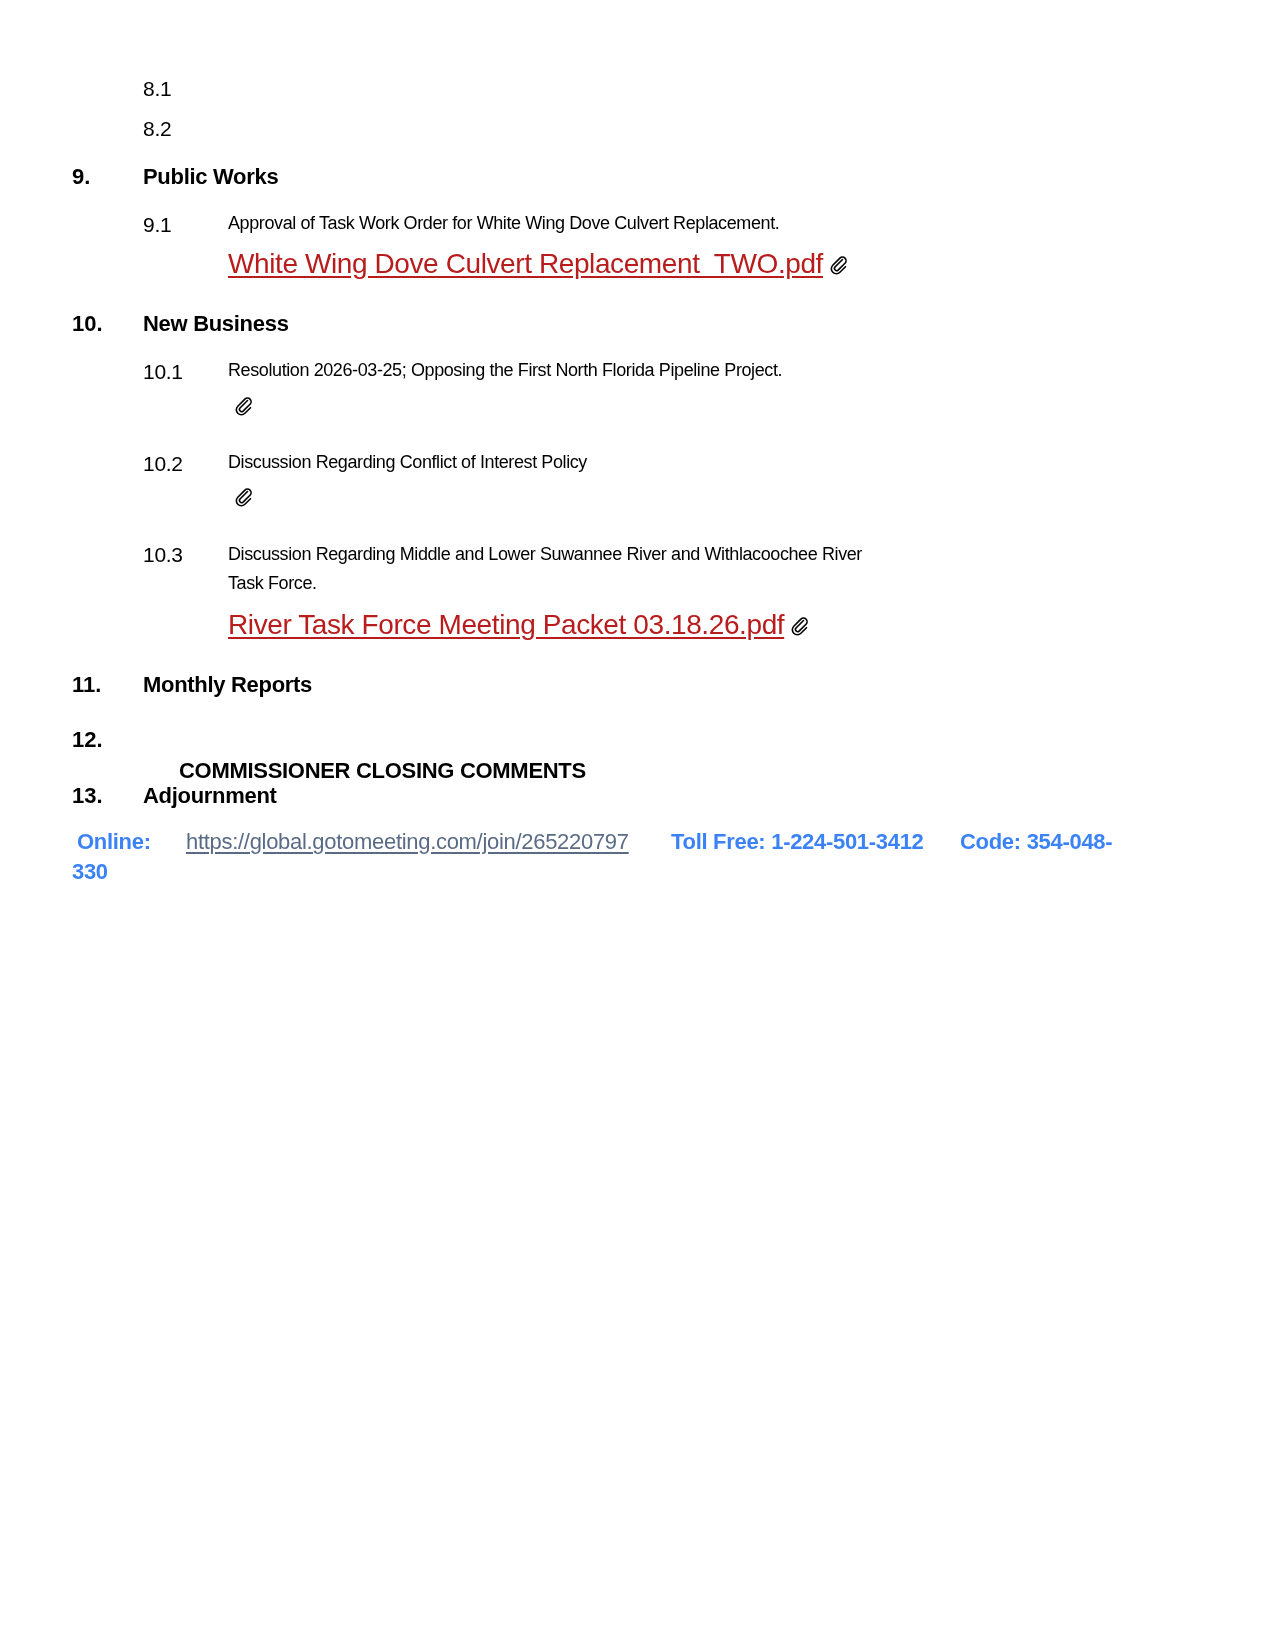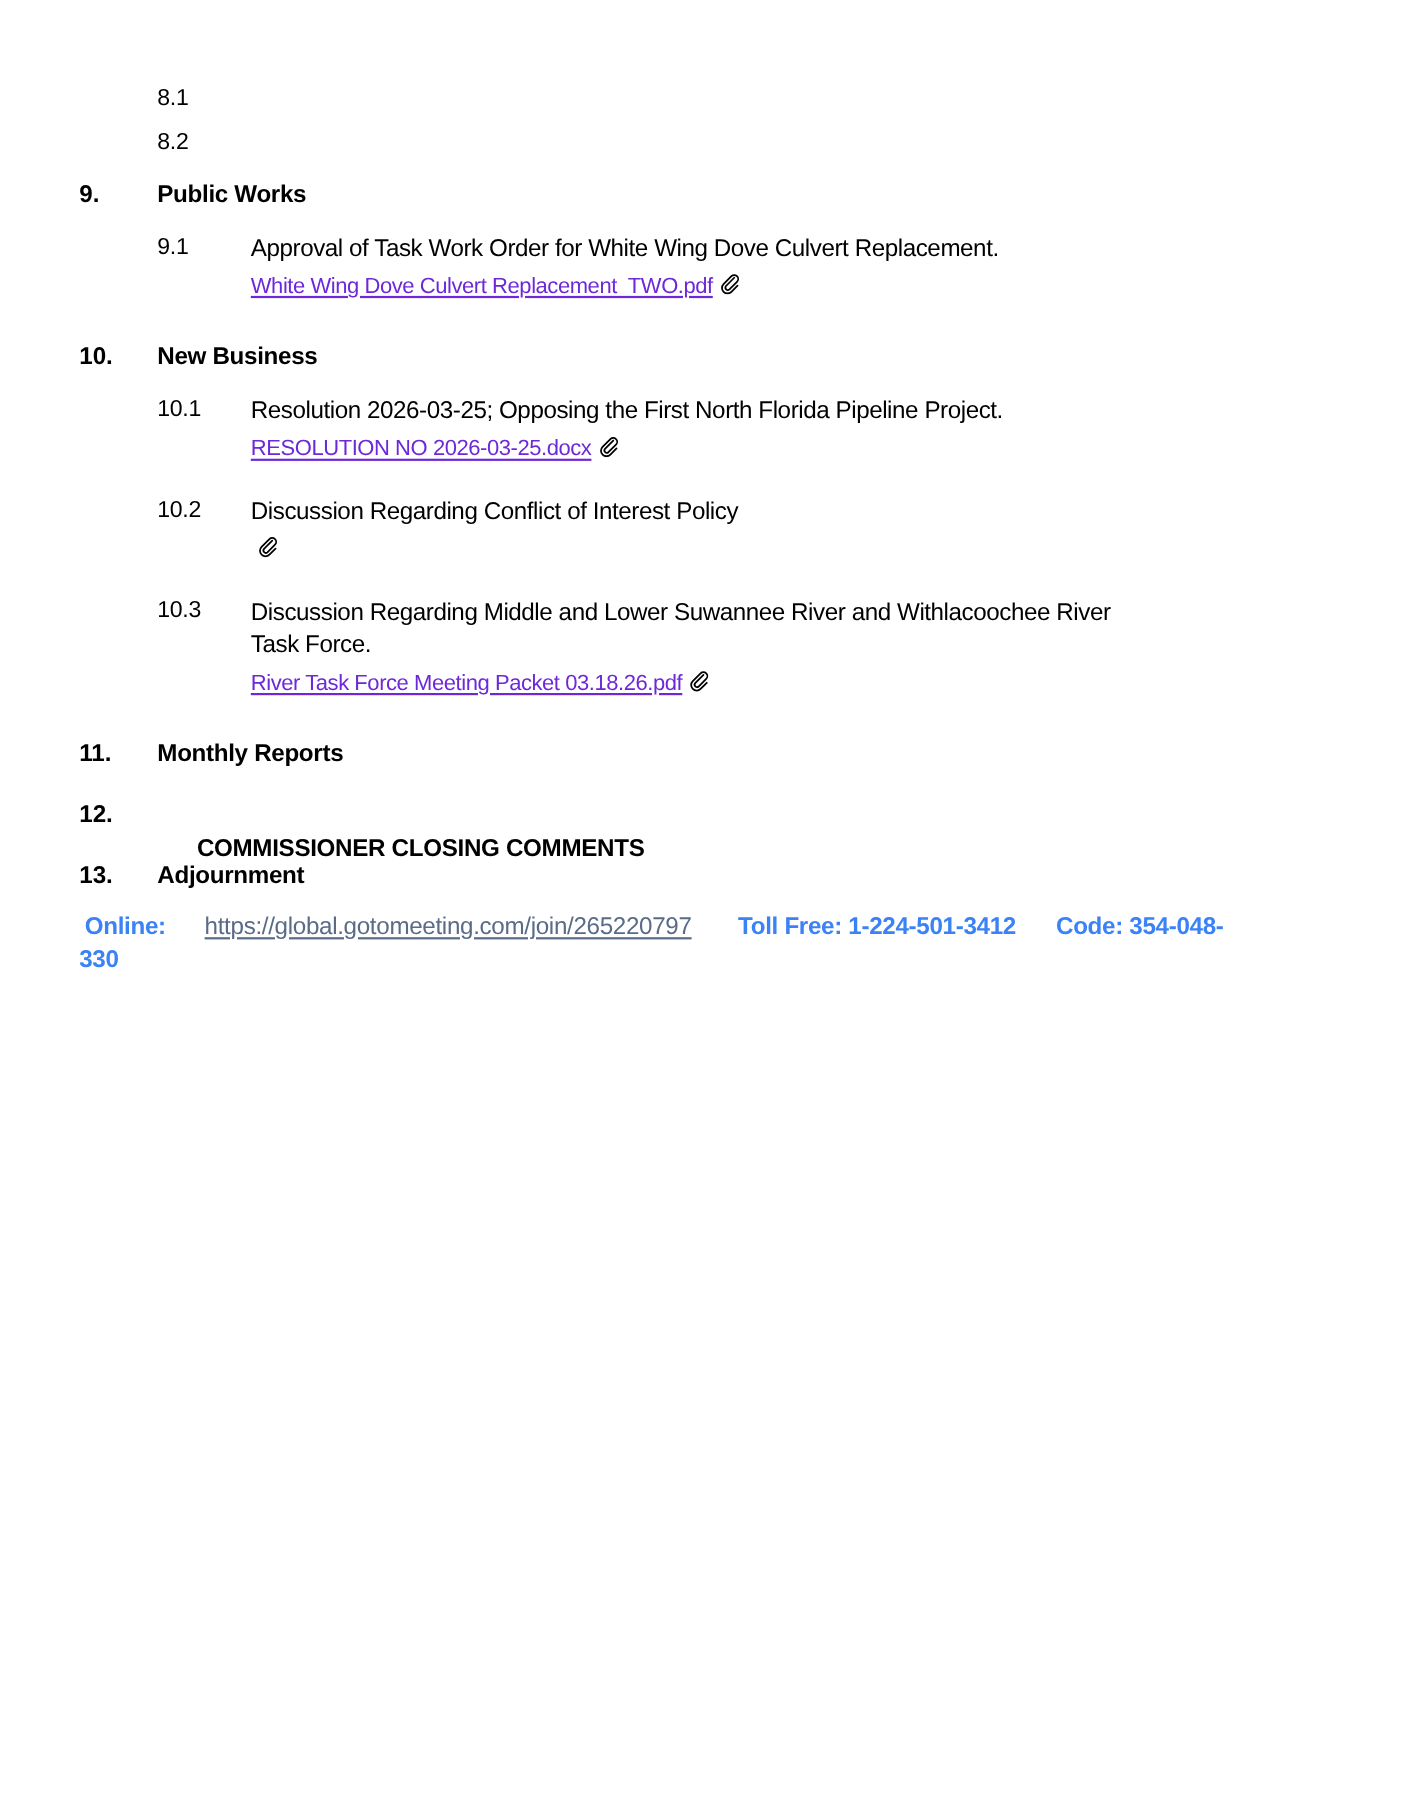--- a/index.html
+++ b/index.html
@@ -2,22 +2,22 @@
 <html><head>
 <meta charset="utf-8">
 <style>
   html, body { margin: 0; padding: 0; background: #ffffff; }
   body { width: 1275px; height: 1650px; position: relative; overflow: hidden;
          font-family: "Liberation Sans", sans-serif; color: #000; }
   .abs { position: absolute; white-space: nowrap; }
   .num { font-size: 21px; letter-spacing: -0.3px; }
   .head-num { font-size: 22px; font-weight: bold; }
   .head-title { font-size: 22px; font-weight: bold; letter-spacing: -0.3px; }
-  .item-text { font-size: 22px; letter-spacing: -0.4px; }
-  .link { font-size: 20px; color: #6d28d9; text-decoration: underline; text-underline-offset: 3px; letter-spacing: -0.4px; cursor: pointer; }
+  .item-text { font-size: 18px; letter-spacing: -0.4px; }
+  .link { font-size: 28px; color: #b91c1c; text-decoration: underline; text-underline-offset: 3px; letter-spacing: -0.4px; cursor: pointer; }
   .clip { display: inline-block; margin-left: 6px; vertical-align: -2px; }
   .red { color: #3b82f6; font-weight: bold; font-size: 22px; letter-spacing: -0.3px; }
   .footer-link { font-size: 22px; color: #5a6b86; text-decoration: underline; text-underline-offset: 3px; letter-spacing: -0.3px; cursor: pointer; margin-left: 24px; }
 </style>
 </head>
 <body>
 
 <svg width="0" height="0" style="position:absolute">
   <defs>
     <symbol id="clip-sym" viewBox="0 0 20 20">
@@ -45,21 +45,21 @@
 </div>
 
 <div>
   <div class="abs head-num" style="left:72px; top:311px;">10.</div>
   <div class="abs head-title" style="left:143px; top:311px;">New Business</div>
 
   <div>
     <div class="abs num" style="left:143px; top:360px;">10.1</div>
     <div class="abs item-text" style="left:228px; top:360px;">Resolution 2026-03-25; Opposing the First North Florida Pipeline Project.</div>
     <div class="abs" style="left:228px; top:396px;">
-      <span class="link">RESOLUTION NO 2026-03-25.docx</span><svg class="clip" width="20" height="20">
+      <svg class="clip" width="20" height="20">
           <use href="#clip-sym"></use>
         </svg>
     </div>
   </div>
 
   <div>
     <div class="abs num" style="left:143px; top:452px;">10.2</div>
     <div class="abs item-text" style="left:228px; top:452px;">Discussion Regarding Conflict of Interest Policy</div>
     <div class="abs" style="left:228px; top:487px;">
       <svg class="clip" width="20" height="20">

